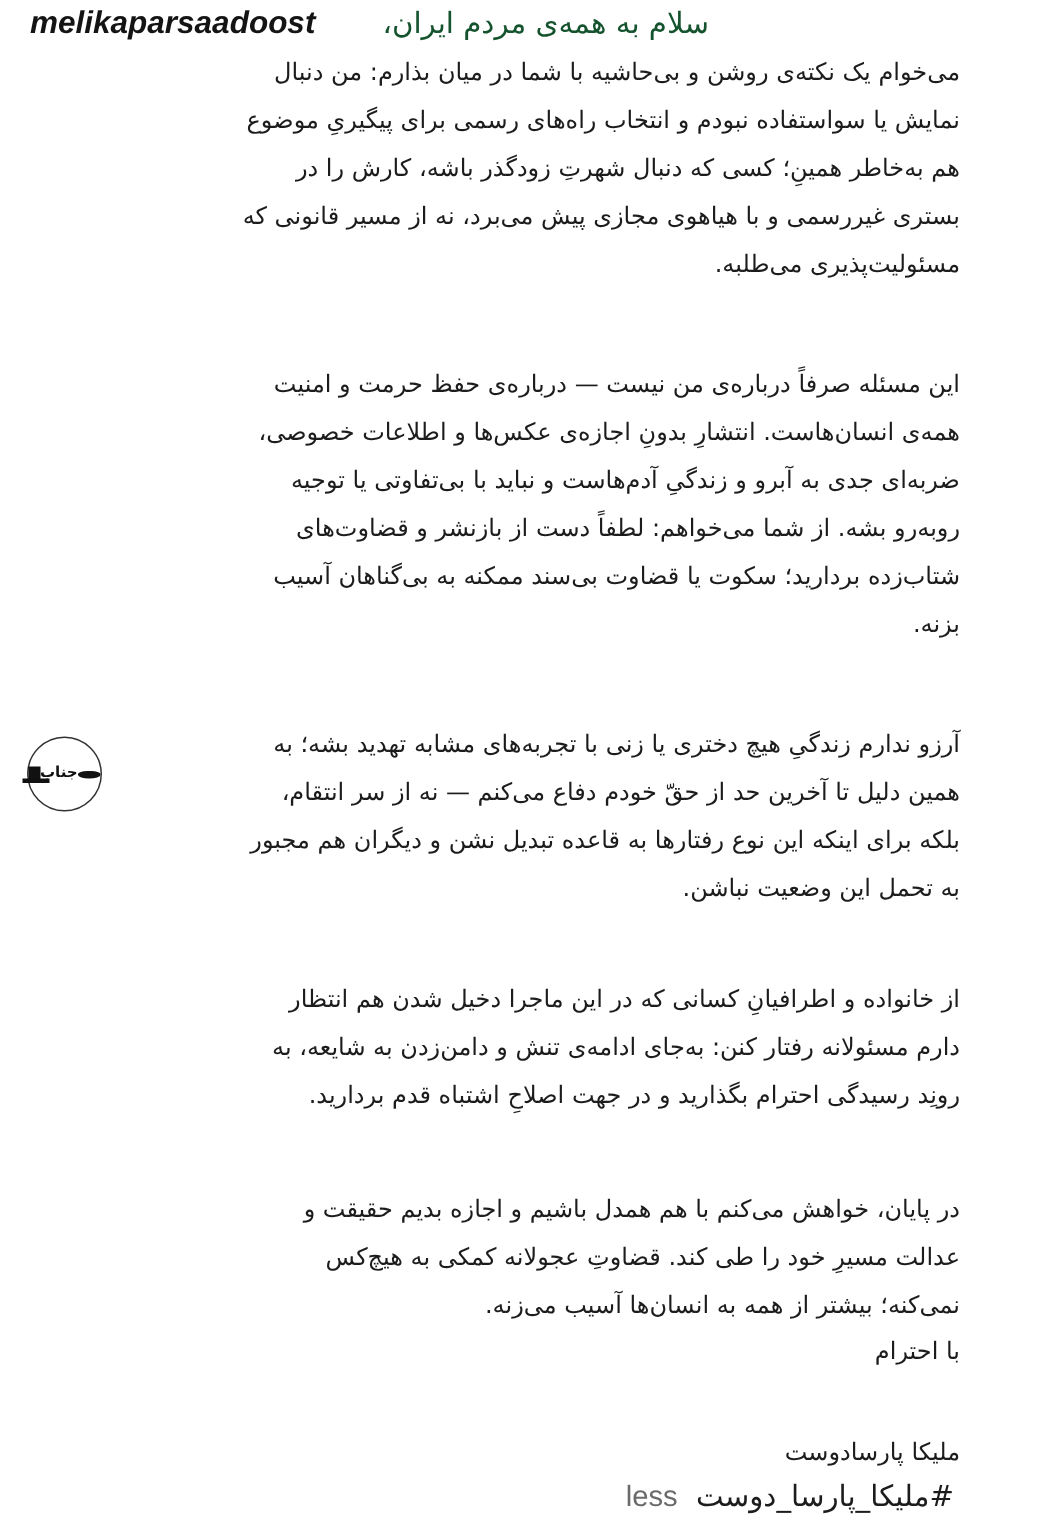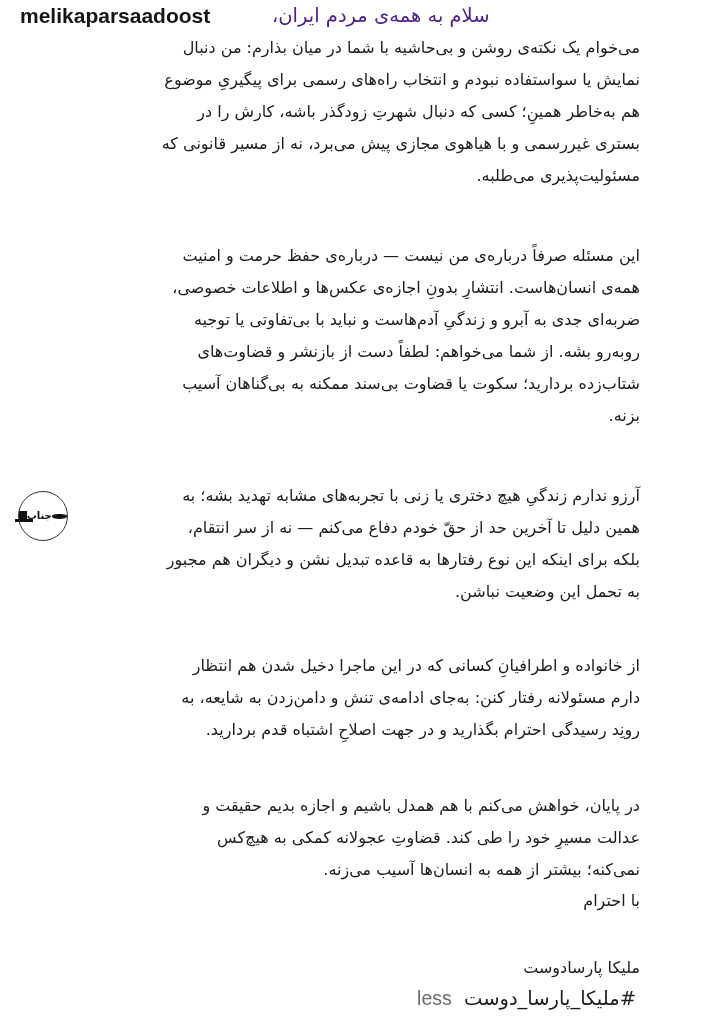--- a/index.html
+++ b/index.html
@@ -35,30 +35,31 @@
     .username {
       position: absolute;
       left: 20px;
       top: 0px;
       font-family: "Liberation Sans", sans-serif;
       font-weight: bold;
       font-size: 21px;
       line-height: 32px;
       color: #141414;
       direction: ltr;
+      font-style: italic;
     }
     .greeting {
       position: absolute;
-      left: 272px;
+      left: 255px;
       top: 0px;
       direction: rtl;
       font-size: 19.5px;
       line-height: 32px;
       white-space: nowrap;
-      color: #4c1d95;
+      color: #14532d;
     }
     .hashtag-line {
       position: absolute;
       right: 66px;
       top: 982px;
       direction: ltr;
       white-space: nowrap;
       font-size: 19.5px;
       line-height: 32px;
     }

